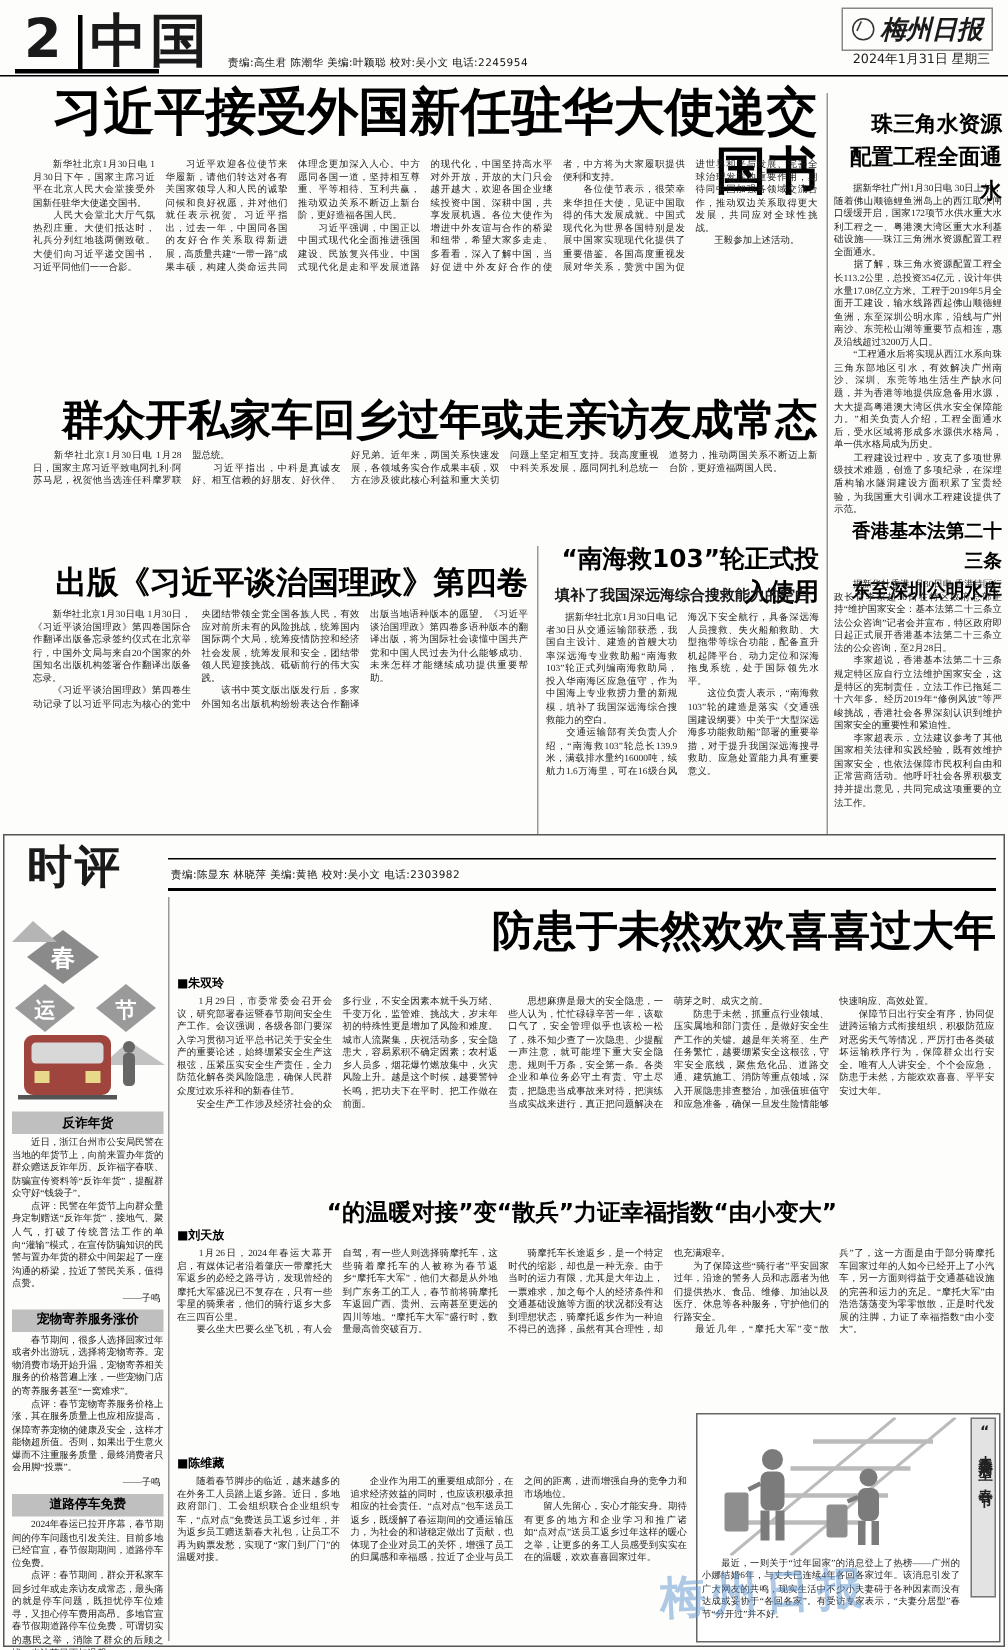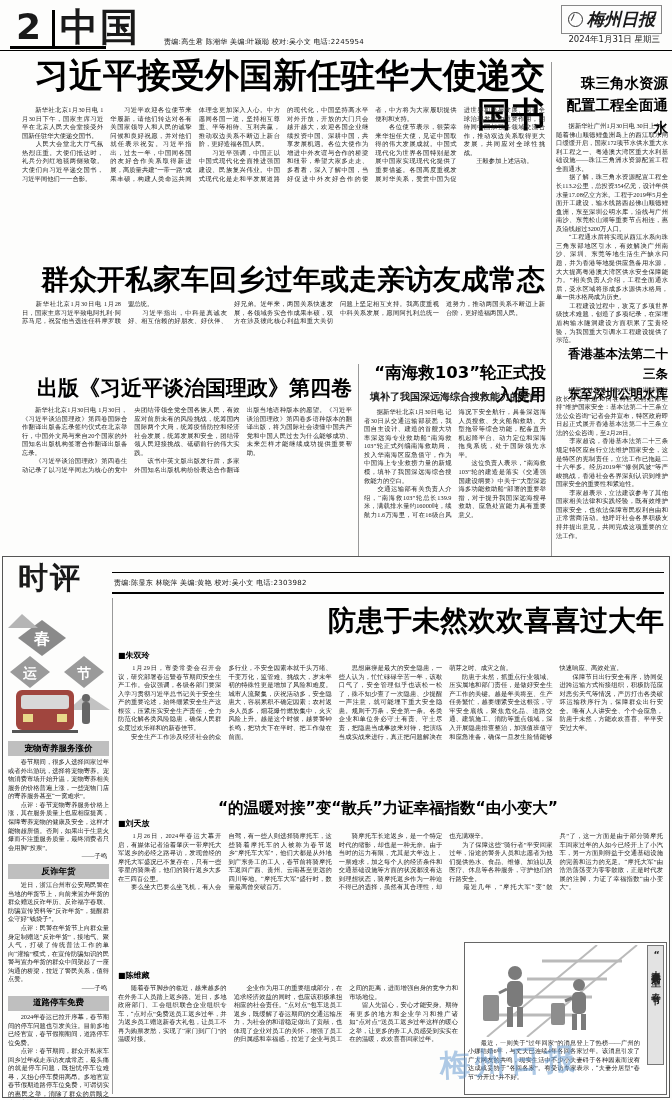--- a/index.html
+++ b/index.html
@@ -30,21 +30,21 @@
              color:rgba(95,150,205,.5);transform:rotate(-3deg);pointer-events:none;}
 </style>
 </head>
 <body>
 
 <div id="page">
 
   <div class="abs" style="left:16px;top:6px;font-size:36px;font-weight:bold;font-family:'DejaVu Sans',sans-serif;">2</div>
   <div class="abs rule" style="left:52px;top:10px;width:3px;height:36px;"></div>
   <div class="abs" style="left:60px;top:2px;font-size:38px;font-weight:bold;font-family:'DejaVu Sans',sans-serif;letter-spacing:2px;">中国</div>
-  <div class="abs credits" style="left:152px;top:37px;margin-left:12px;">责编:高生君 陈潮华  美编:叶颖聪  校对:吴小文  电话:2245954</div>
+  <div class="abs credits" style="left:152px;top:37px;">责编:高生君 陈潮华  美编:叶颖聪  校对:吴小文  电话:2245954</div>
 
   <div class="abs masthead-box" style="right:10px;top:5px;">
     <span style="display:inline-block;width:13px;height:13px;border:1.5px solid #333;border-radius:50%;position:relative;">
       <span style="position:absolute;left:3px;top:2px;width:5px;height:7px;border-left:1.5px solid #333;transform:rotate(25deg);"></span>
     </span>
     <span class="masthead-name">梅州日报</span>
   </div>
   <div class="abs" style="right:12px;top:34px;font-size:8.5px;font-family:'DejaVu Sans',sans-serif;">2024年1月31日 星期三</div>
 
   <div class="abs rule" style="left:10px;top:46px;width:96px;height:3px;"></div>
@@ -164,29 +164,29 @@
         <rect x="84" y="58" width="14" height="22" rx="2" fill="#8e8e8e"></rect>
         <line x1="98" y1="56" x2="105" y2="53" stroke="#7b7b7b" stroke-width="3"></line>
       </g>
     </svg>
     <div class="vert-title" style="position:absolute;right:2px;top:2px;height:112px;">“夫妻分居型”春节</div>
     <div class="bt" style="position:absolute;left:3px;top:96px;width:172px;height:52px;font-size:6.2px;">　　最近，一则关于“过年回家”的消息登上了热榜——广州的小娜结婚6年，与丈夫已连续4年各回各家过年。该消息引发了广大网友的共鸣，现实生活中不少小夫妻碍于各种因素而没有达成或妥协于“各回各家”。有受访专家表示，“夫妻分居型”春节“分开过”并不好。</div>
   </div>
 
   <div class="abs" style="left:8px;top:738px;width:101px;">
     <div>
+      <div class="sb-head">反诈年货</div>
+      <div class="sb-body">　　近日，浙江台州市公安局民警在当地的年货节上，向前来置办年货的群众赠送反诈年历、反诈福字春联、防骗宣传资料等“反诈年货”，提醒群众守好“钱袋子”。
+　　点评：民警在年货节上向群众量身定制赠送“反诈年货”，接地气、聚人气，打破了传统普法工作的单向“灌输”模式，在宣传防骗知识的民警与置办年货的群众中间架起了一座沟通的桥梁，拉近了警民关系，值得点赞。</div>
+      <div class="sb-sig">——子鸣</div>
+    </div>
+    <div>
       <div class="sb-head">宠物寄养服务涨价</div>
       <div class="sb-body">　　春节期间，很多人选择回家过年或者外出游玩，选择将宠物寄养。宠物消费市场开始升温，宠物寄养相关服务的价格普遍上涨，一些宠物门店的寄养服务甚至“一窝难求”。
 　　点评：春节宠物寄养服务价格上涨，其在服务质量上也应相应提高，保障寄养宠物的健康及安全，这样才能物超所值。否则，如果出于生意火爆而不注重服务质量，最终消费者只会用脚“投票”。</div>
-      <div class="sb-sig">——子鸣</div>
-    </div>
-    <div>
-      <div class="sb-head">反诈年货</div>
-      <div class="sb-body">　　近日，浙江台州市公安局民警在当地的年货节上，向前来置办年货的群众赠送反诈年历、反诈福字春联、防骗宣传资料等“反诈年货”，提醒群众守好“钱袋子”。
-　　点评：民警在年货节上向群众量身定制赠送“反诈年货”，接地气、聚人气，打破了传统普法工作的单向“灌输”模式，在宣传防骗知识的民警与置办年货的群众中间架起了一座沟通的桥梁，拉近了警民关系，值得点赞。</div>
       <div class="sb-sig">——子鸣</div>
     </div>
     <div>
       <div class="sb-head">道路停车免费</div>
       <div class="sb-body">　　2024年春运已拉开序幕，春节期间的停车问题也引发关注。目前多地已经官宣，春节假期期间，道路停车位免费。
 　　点评：春节期间，群众开私家车回乡过年或走亲访友成常态，最头痛的就是停车问题，既担忧停车位难寻，又担心停车费用高昂。多地官宣春节假期道路停车位免费，可谓切实的惠民之举，消除了群众的后顾之忧，也让节日更加温馨。</div>
 
     </div>
   </div>
 

